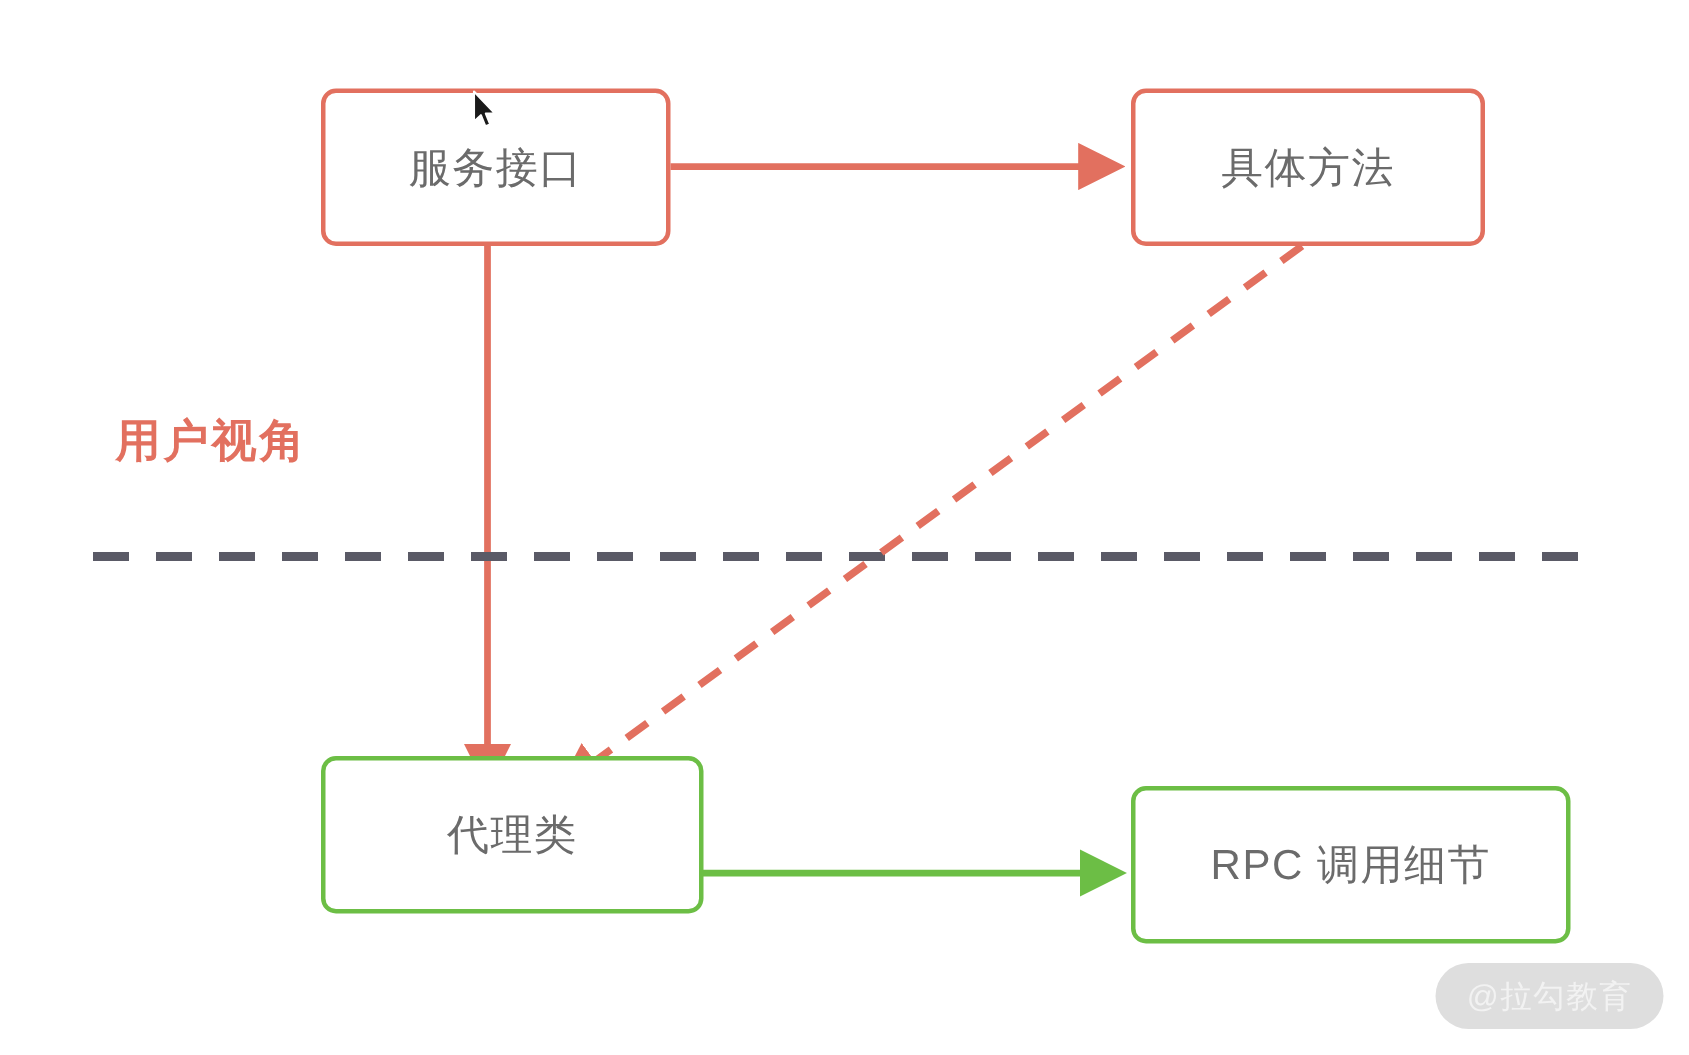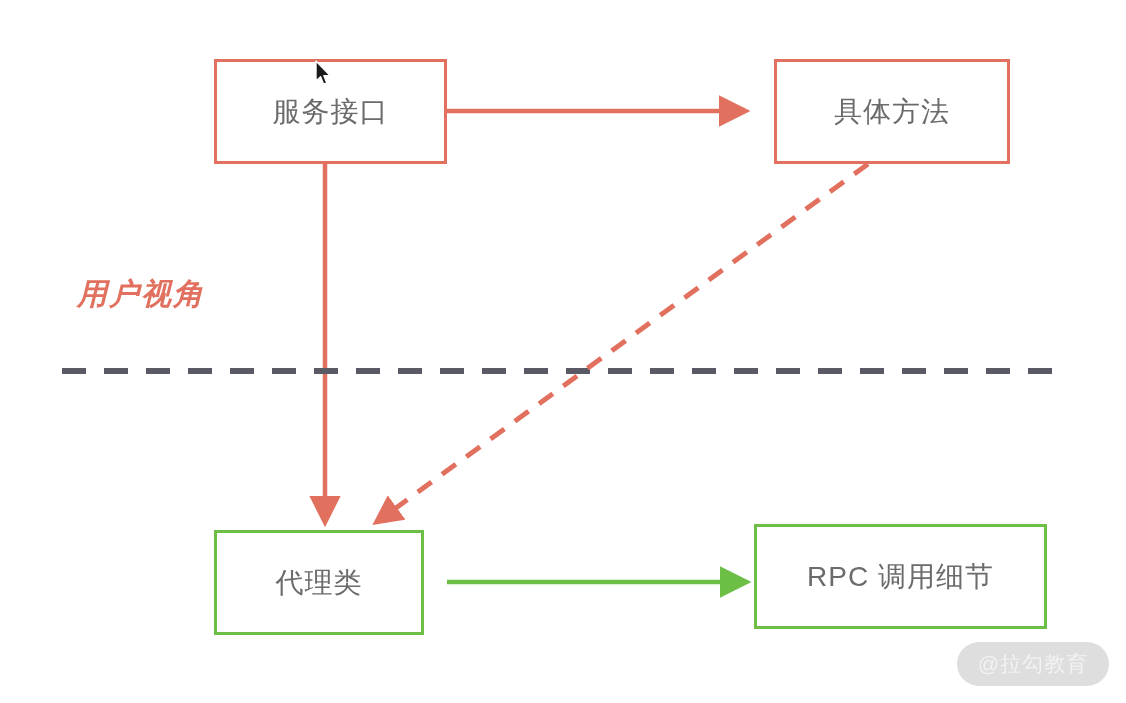--- a/index.html
+++ b/index.html
@@ -25,50 +25,50 @@
     height: 703px;
   }
   .node {
     position: absolute;
     box-sizing: border-box;
     background: #ffffff;
     display: flex;
     align-items: center;
     justify-content: center;
     z-index: 3;
+    border-radius: 10px;
   }
   .node-red {
     border: 3px solid #e2705f;
   }
   .node-green {
     border: 3px solid #6cbe45;
   }
   .node-label {
     color: #6b6b6b;
     font-size: 28px;
     letter-spacing: 1px;
     white-space: nowrap;
     line-height: 1;
   }
   #node-service-interface { left: 214px; top: 59px;  width: 233px; height: 105px; }
-  #node-concrete-method  { left: 754px; top: 59px;  width: 236px; height: 105px; margin-left: 20px; }
-  #node-proxy-class      { left: 214px; top: 530px; width: 210px; height: 105px; }
+  #node-concrete-method  { left: 754px; top: 59px;  width: 236px; height: 105px; }
+  #node-proxy-class      { left: 214px; top: 504px; width: 255px; height: 105px; }
   #node-rpc-detail       { left: 754px; top: 524px; width: 293px; height: 105px; }
 
   #user-perspective-label {
     position: absolute;
     left: 77px;
     top: 274px;
     color: #e2705f;
     font-size: 30px;
     font-weight: bold;
     letter-spacing: 2px;
     white-space: nowrap;
     z-index: 3;
-    font-style: italic;
   }
 
   #watermark {
     position: absolute;
     left: 957px;
     top: 642px;
     width: 152px;
     height: 44px;
     border-radius: 22px;
     background: #dedede;

